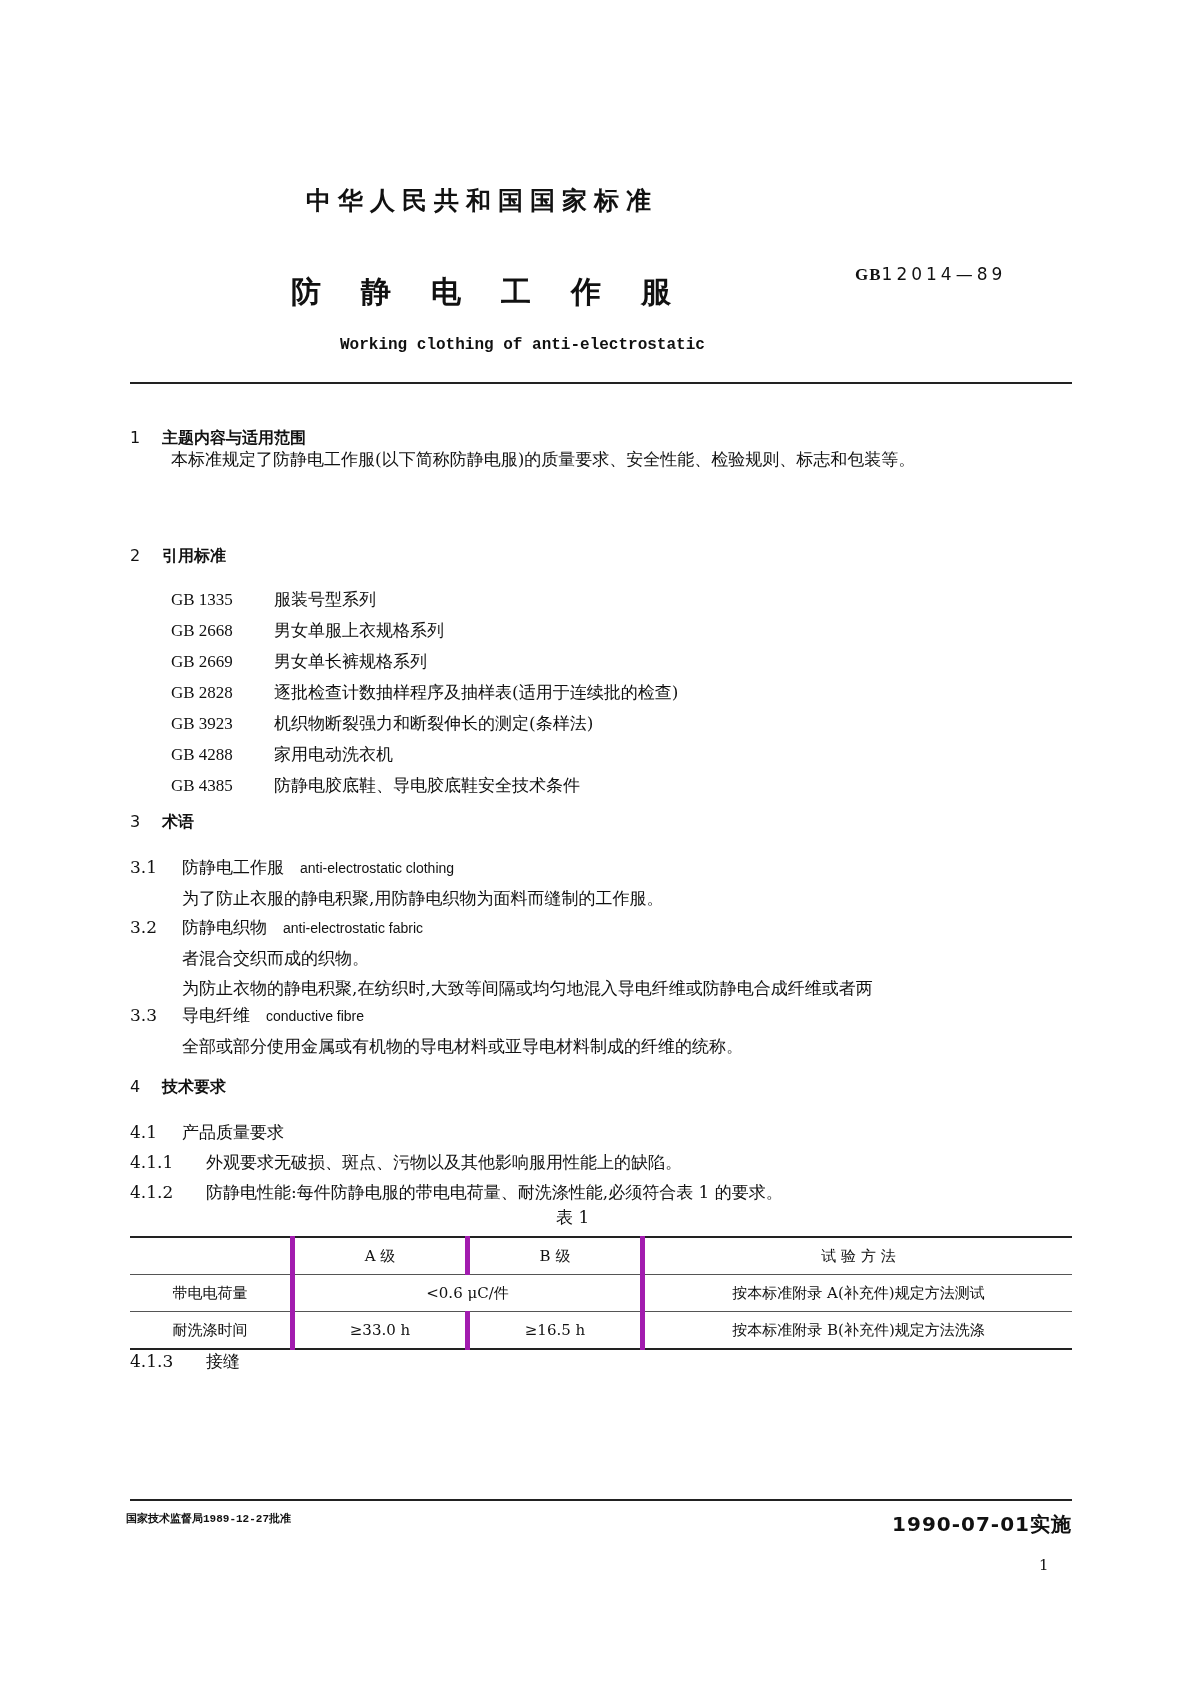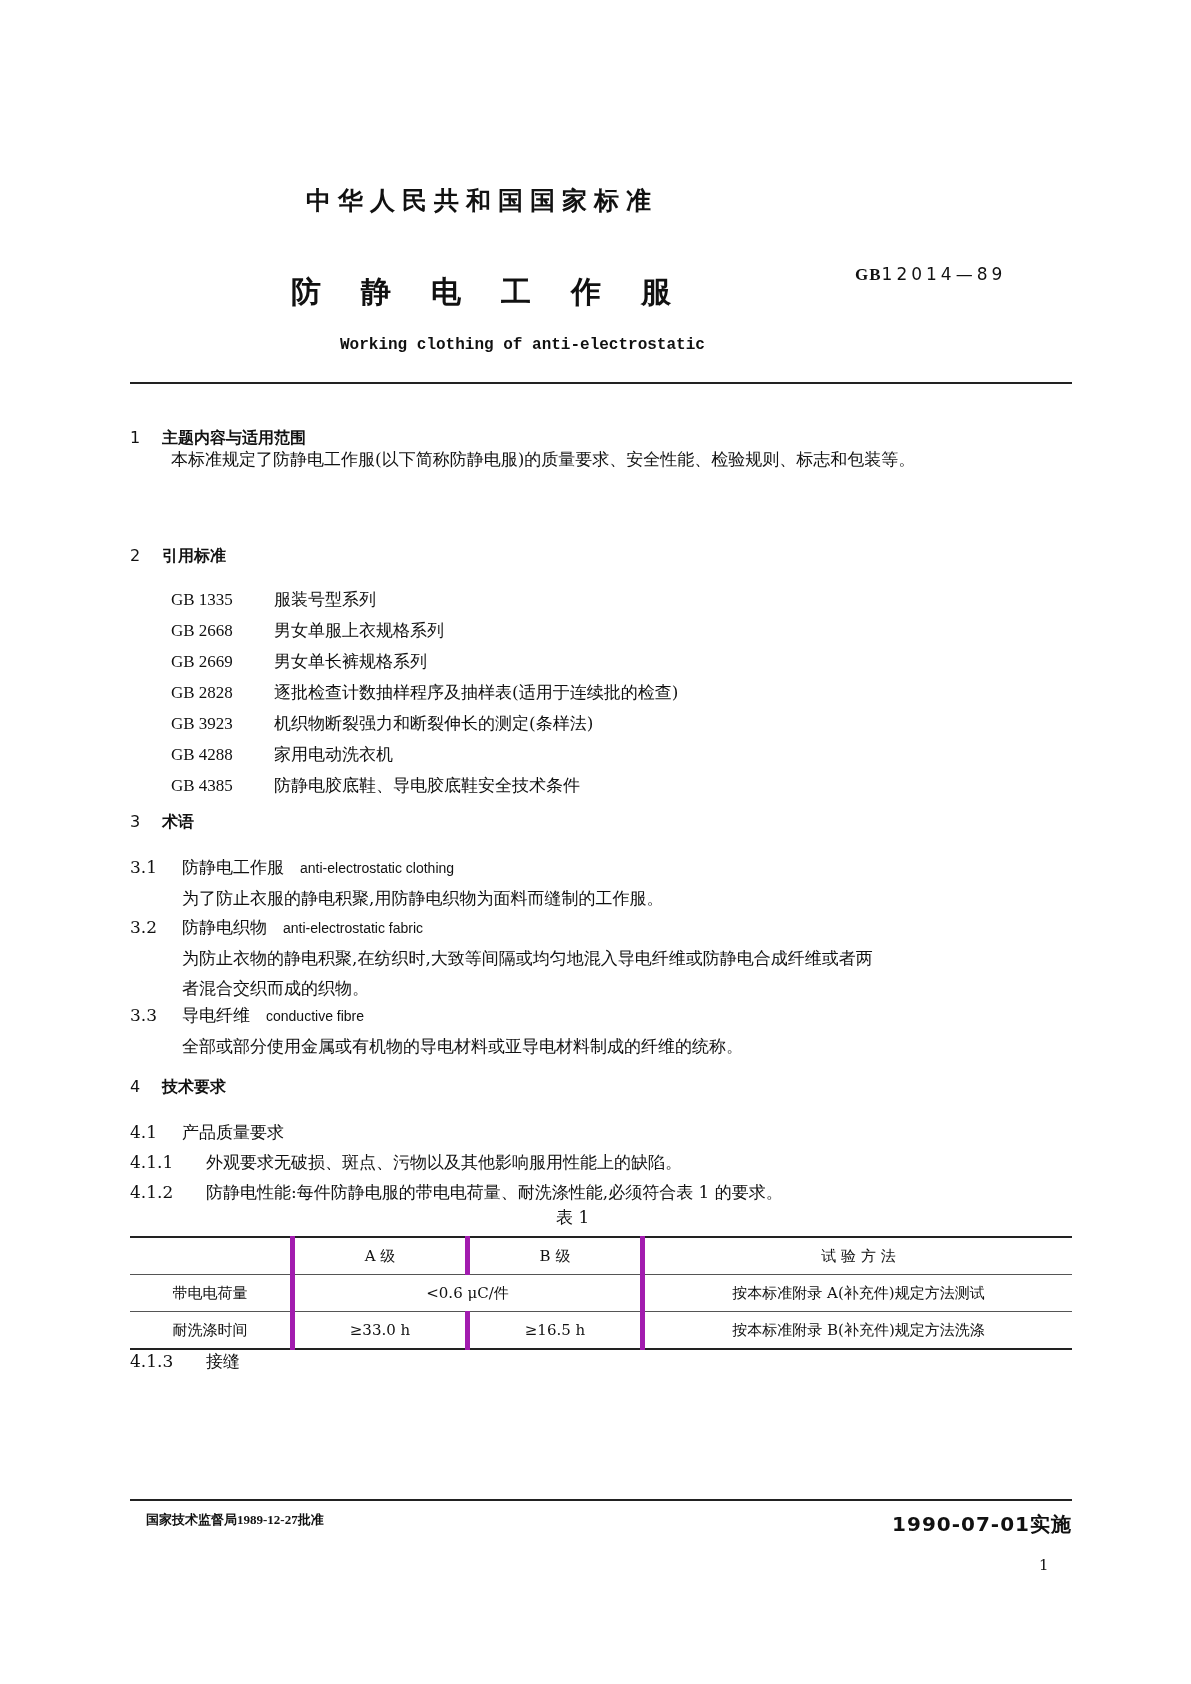--- a/index.html
+++ b/index.html
@@ -19,21 +19,21 @@
   .refs .row { height: 31px; font-size: 17px; }
   .refs .code { display: inline-block; width: 103px; font-family: "Liberation Serif", serif; }
   .term .n { display: inline-block; width: 52px; }
   .term .en { font-family: "Liberation Sans", sans-serif; font-size: 14px; margin-left: 16px; }
   .sub .n { display: inline-block; width: 76px; }
   table.t1 { position: absolute; left: 130px; top: 1330px; width: 942px; border-collapse: collapse; font-size: 15px; }
   table.t1 td { border-left: 5px solid #a21caf; border-top: 1px solid #555; height: 36px; text-align: center; padding: 0; }
   table.t1 tr:first-child td { border-top: 2px solid #222; }
   table.t1 tr:last-child td { border-bottom: 2px solid #222; }
   table.t1 td:first-child { border-left: none; }
-  .foot-l { left: 146px; top: 1511px; font-family: Liberation Serif, serif; font-weight: bold; font-size: 13px; }
+  .foot-l { left: 126px; top: 1511px; font-family: Liberation Mono, monospace; font-weight: bold; font-size: 11px; }
   .foot-r { right: 119px; top: 1511px; font-family: "DejaVu Sans", sans-serif; font-weight: bold; font-size: 20px; letter-spacing: 1px; }
   .pageno { left: 1039px; top: 1556px; font-size: 15px; }
 </style>
 </head>
 <body>
 
 <div class="abs national">中华人民共和国国家标准</div>
 <div class="abs title">防静电工作服</div>
 <div class="abs stdno">
   <span class="gb">GB</span><span class="num">12014—89</span>
@@ -63,22 +63,22 @@
 
 <div class="abs h1" style="left:130px; top:812px;">
   <span class="n">3</span><span>术语</span>
 </div>
 <div class="abs p term" style="left:130px; top:852px;">
   <div><span class="n">3.1</span><span>防静电工作服</span><span class="en">anti-electrostatic clothing</span></div>
   <div style="padding-left:52px;">为了防止衣服的静电积聚,用防静电织物为面料而缝制的工作服。</div>
 </div>
 <div class="abs p term" style="left:130px; top:912px;">
   <div><span class="n">3.2</span><span>防静电织物</span><span class="en">anti-electrostatic fabric</span></div>
+  <div style="padding-left:52px;">者混合交织而成的织物。</div>
   <div style="padding-left:52px;">为防止衣物的静电积聚,在纺织时,大致等间隔或均匀地混入导电纤维或防静电合成纤维或者两</div>
-  <div style="padding-left:52px;">者混合交织而成的织物。</div>
 </div>
 <div class="abs p term" style="left:130px; top:1000px;">
   <div><span class="n">3.3</span><span>导电纤维</span><span class="en">conductive fibre</span></div>
   <div style="padding-left:52px;">全部或部分使用金属或有机物的导电材料或亚导电材料制成的纤维的统称。</div>
 </div>
 
 <div class="abs h1" style="left:130px; top:1077px;">
   <span class="n">4</span><span>技术要求</span>
 </div>
 <div class="abs p sub" style="left:130px; top:1117px;">

